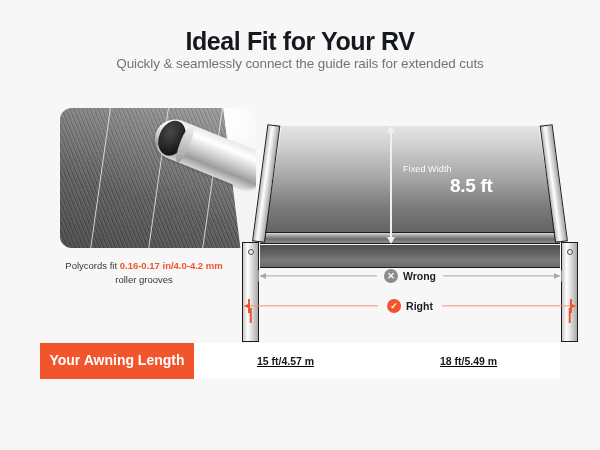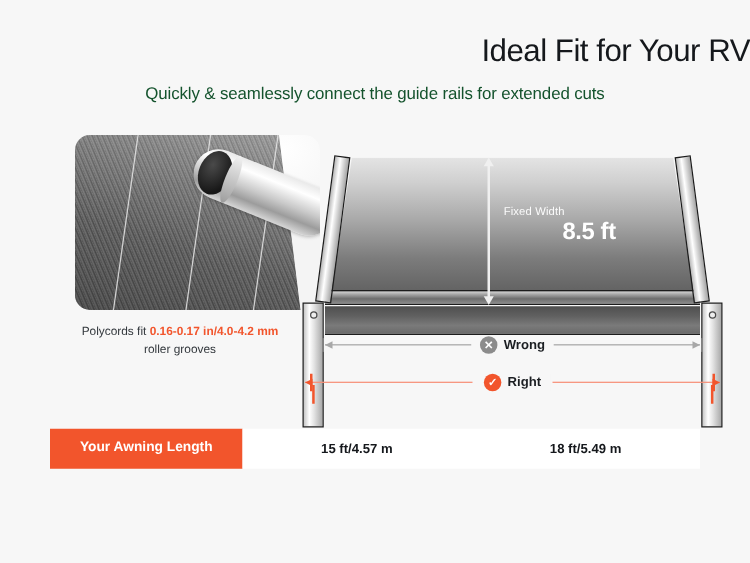--- a/index.html
+++ b/index.html
@@ -8,25 +8,25 @@
     width: 600px; height: 450px;
     background: #f7f7f7;
     font-family: "Liberation Sans", sans-serif;
     overflow: hidden;
   }
   .page { position: relative; width: 600px; height: 450px; background: #f7f7f7; }
 
   
   .header { text-align: center; padding-top: 28px; }
   .title {
-    font-size: 25px; font-weight: normal; color: #15181c;
-    letter-spacing: -0.4px; line-height: 1.1; text-align: right;
+    font-size: 25px; font-weight: bold; color: #15181c;
+    letter-spacing: -0.4px; line-height: 1.1;
   }
   .subtitle {
-    font-size: 13.5px; color: #14532d; margin-top: 11px;
+    font-size: 13.5px; color: #737373; 
     letter-spacing: -0.1px;
   }
 
   
   .photo-block {
     position: absolute; left: 32px; top: 108px;
     width: 196px;
     padding-left: 28px;
   }
   .photo {
@@ -195,23 +195,23 @@
   .icon-wrong { background: #8c8c8c; }
   .icon-right { background: #f2552c; }
   .badge-text { font-size: 10.5px; font-weight: bold; color: #1b1e22; }
 
   
   .table { position: absolute; left: 40px; top: 343px; width: 520px; }
   .trow { display: flex; align-items: stretch; margin-bottom: 7px; }
   .label-cell {
     width: 154px; flex: none; background: #f2552c; color: #ffffff;
     display: flex; align-items: center; justify-content: center; text-align: center;
-    font-size: 11px; font-weight: bold; line-height: 1.25; padding: 9px 6px;
-  }
-  .values { flex: 1; background: #ffffff; display: flex; align-items: center; }
+    font-size: 14px; font-weight: bold; line-height: 1.25; padding: 9px 6px;
+  }
+  .values { flex: 1; background: #ffffff; display: flex; align-items: center; text-decoration: underline; }
   .vcell {
     flex: 1; text-align: center; font-size: 10.5px; font-weight: bold; color: #15181c;
     white-space: nowrap;
   }
   .r2 .label-cell { padding: 7px 6px; }
 </style>
 </head>
 <body>
 
 <div class="page">

